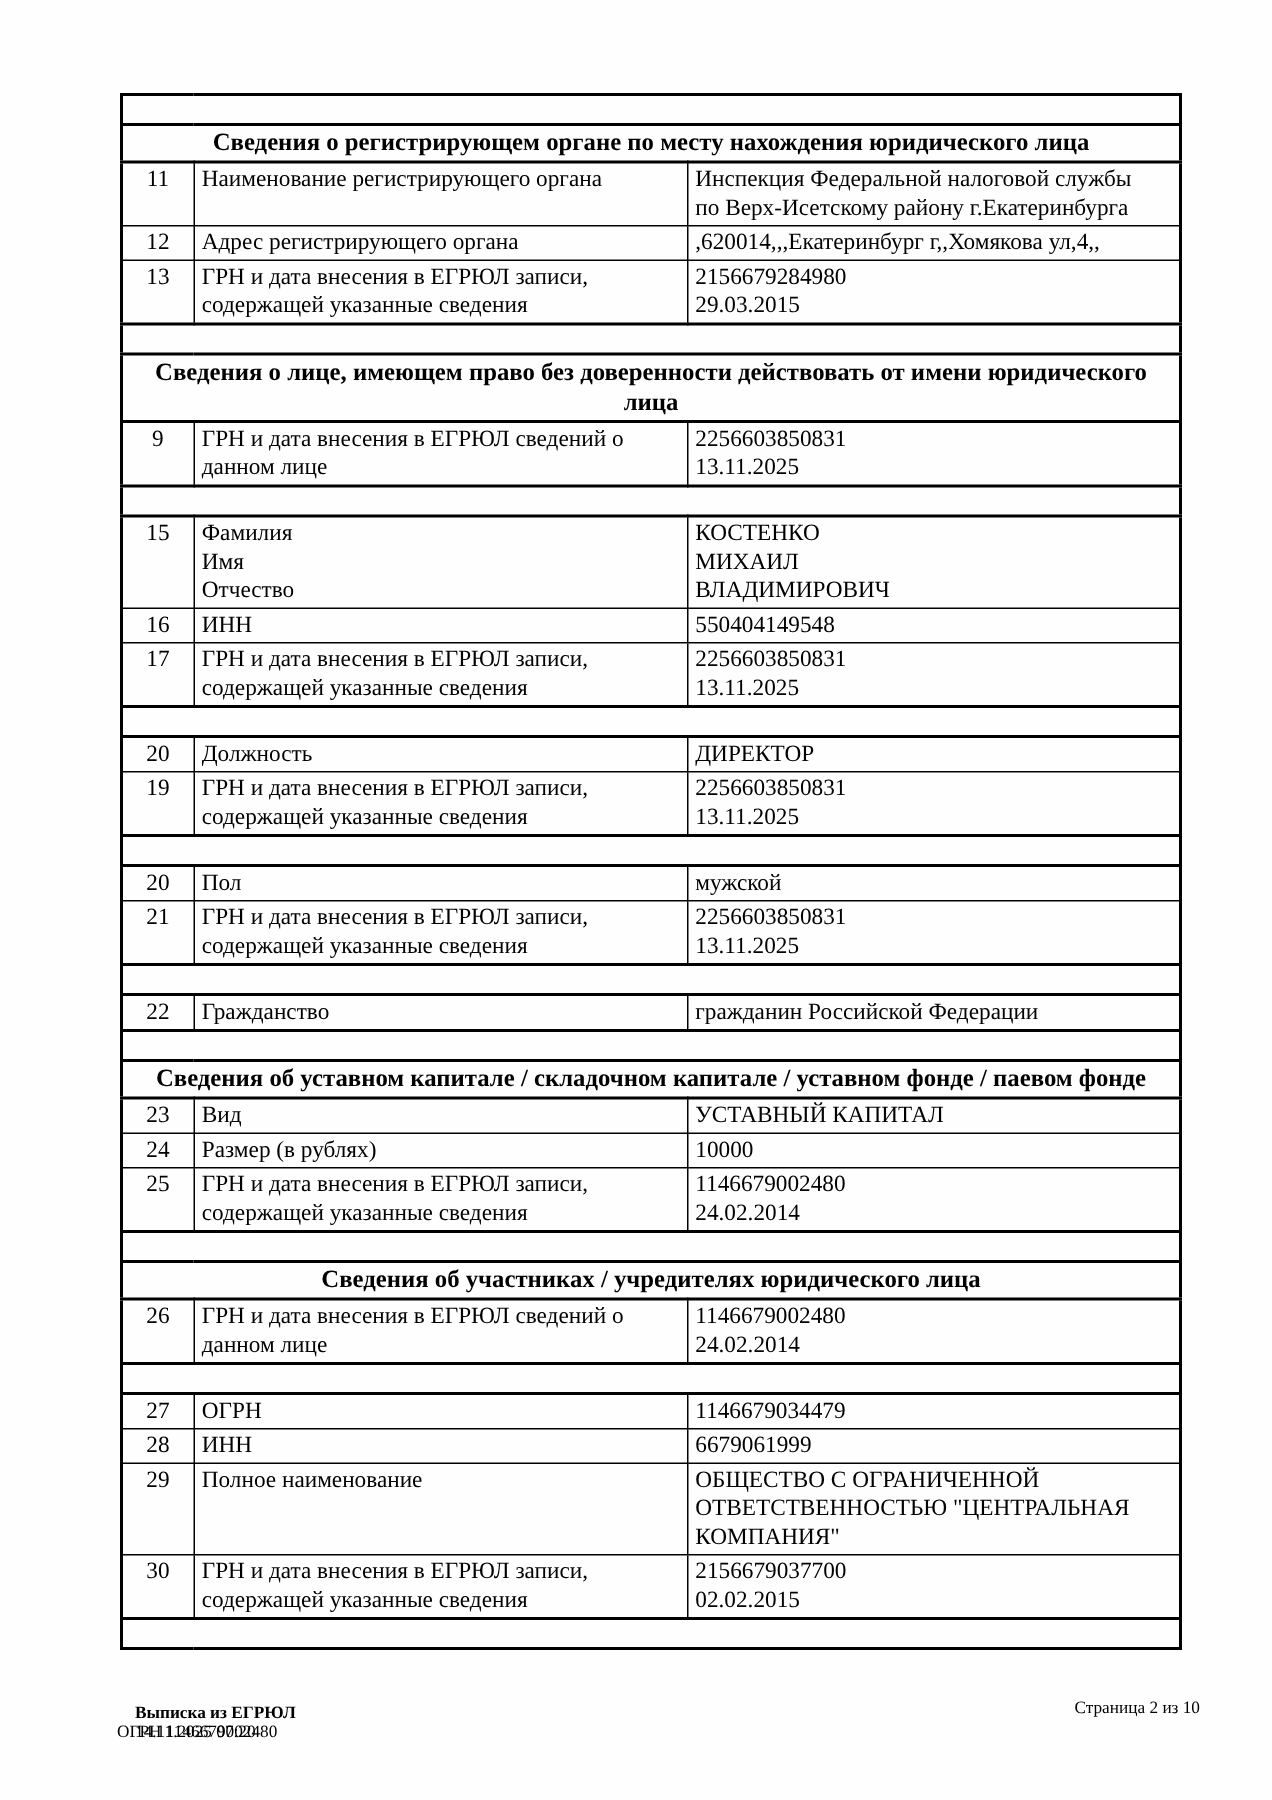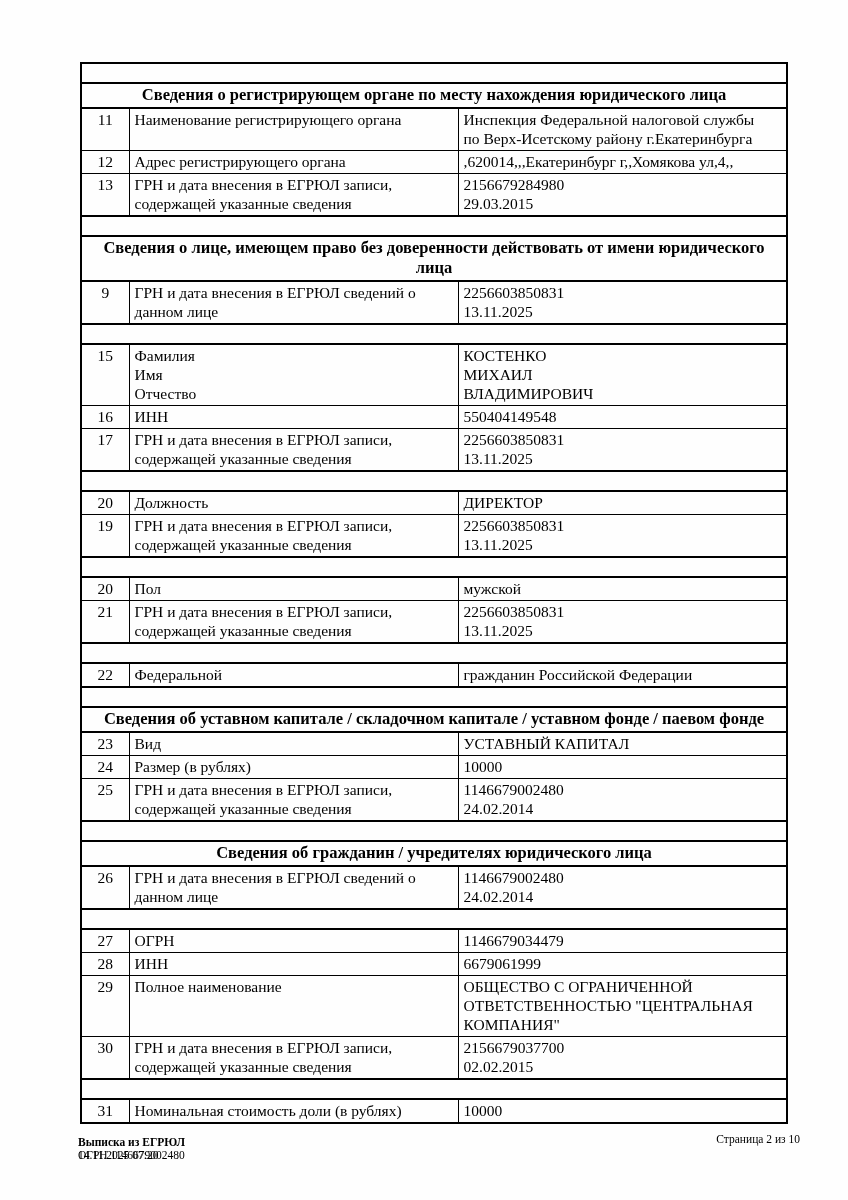--- a/index.html
+++ b/index.html
@@ -66,21 +66,21 @@
     position: absolute;
     left: 78px;
     right: 48px;
     top: 1134px;
     height: 28px;
     font-size: 11.5px;
     line-height: 13px;
   }
   .footer-left {
     position: absolute;
-    left: 0;
+    left: 12px;
     bottom: 0;
   }
   .footer-left .b { font-weight: bold; }
   .footer-center {
     position: absolute;
     left: 0;
     right: 0;
     bottom: 0;
   }
   .footer-right {
@@ -192,21 +192,21 @@
           <td class="label">ГРН и дата внесения в ЕГРЮЛ записи,
 содержащей указанные сведения</td>
           <td class="value">2256603850831
 13.11.2025</td>
         </tr>
         <tr class="spacer">
           <td colspan="3"></td>
         </tr>
         <tr class="item">
           <td class="num">22</td>
-          <td class="label">Федеральной</td>
+          <td class="label">Гражданство</td>
           <td class="value">гражданин Российской Федерации</td>
         </tr>
         <tr class="spacer">
           <td colspan="3"></td>
         </tr>
         <tr class="section">
           <td colspan="3">Сведения об уставном капитале / складочном капитале / уставном фонде / паевом фонде</td>
         </tr>
         <tr class="item">
           <td class="num">23</td>
@@ -222,21 +222,21 @@
           <td class="num">25</td>
           <td class="label">ГРН и дата внесения в ЕГРЮЛ записи,
 содержащей указанные сведения</td>
           <td class="value">1146679002480
 24.02.2014</td>
         </tr>
         <tr class="spacer">
           <td colspan="3"></td>
         </tr>
         <tr class="section">
-          <td colspan="3">Сведения об гражданин / учредителях юридического лица</td>
+          <td colspan="3">Сведения об участниках / учредителях юридического лица</td>
         </tr>
         <tr class="item">
           <td class="num">26</td>
           <td class="label">ГРН и дата внесения в ЕГРЮЛ сведений о
 данном лице</td>
           <td class="value">1146679002480
 24.02.2014</td>
         </tr>
         <tr class="spacer">
           <td colspan="3"></td>
@@ -260,25 +260,20 @@
         </tr>
         <tr class="item">
           <td class="num">30</td>
           <td class="label">ГРН и дата внесения в ЕГРЮЛ записи,
 содержащей указанные сведения</td>
           <td class="value">2156679037700
 02.02.2015</td>
         </tr>
         <tr class="spacer">
           <td colspan="3"></td>
-        </tr>
-        <tr class="item">
-          <td class="num">31</td>
-          <td class="label">Номинальная стоимость доли (в рублях)</td>
-          <td class="value">10000</td>
         </tr>
       </tbody>
   </table>
 
   <div class="footer">
     <div class="footer-left">
       <div class="b">Выписка из ЕГРЮЛ</div>
       <div>14.11.2025 07:20</div>
     </div>
     <div class="footer-center">ОГРН 1146679002480</div>

